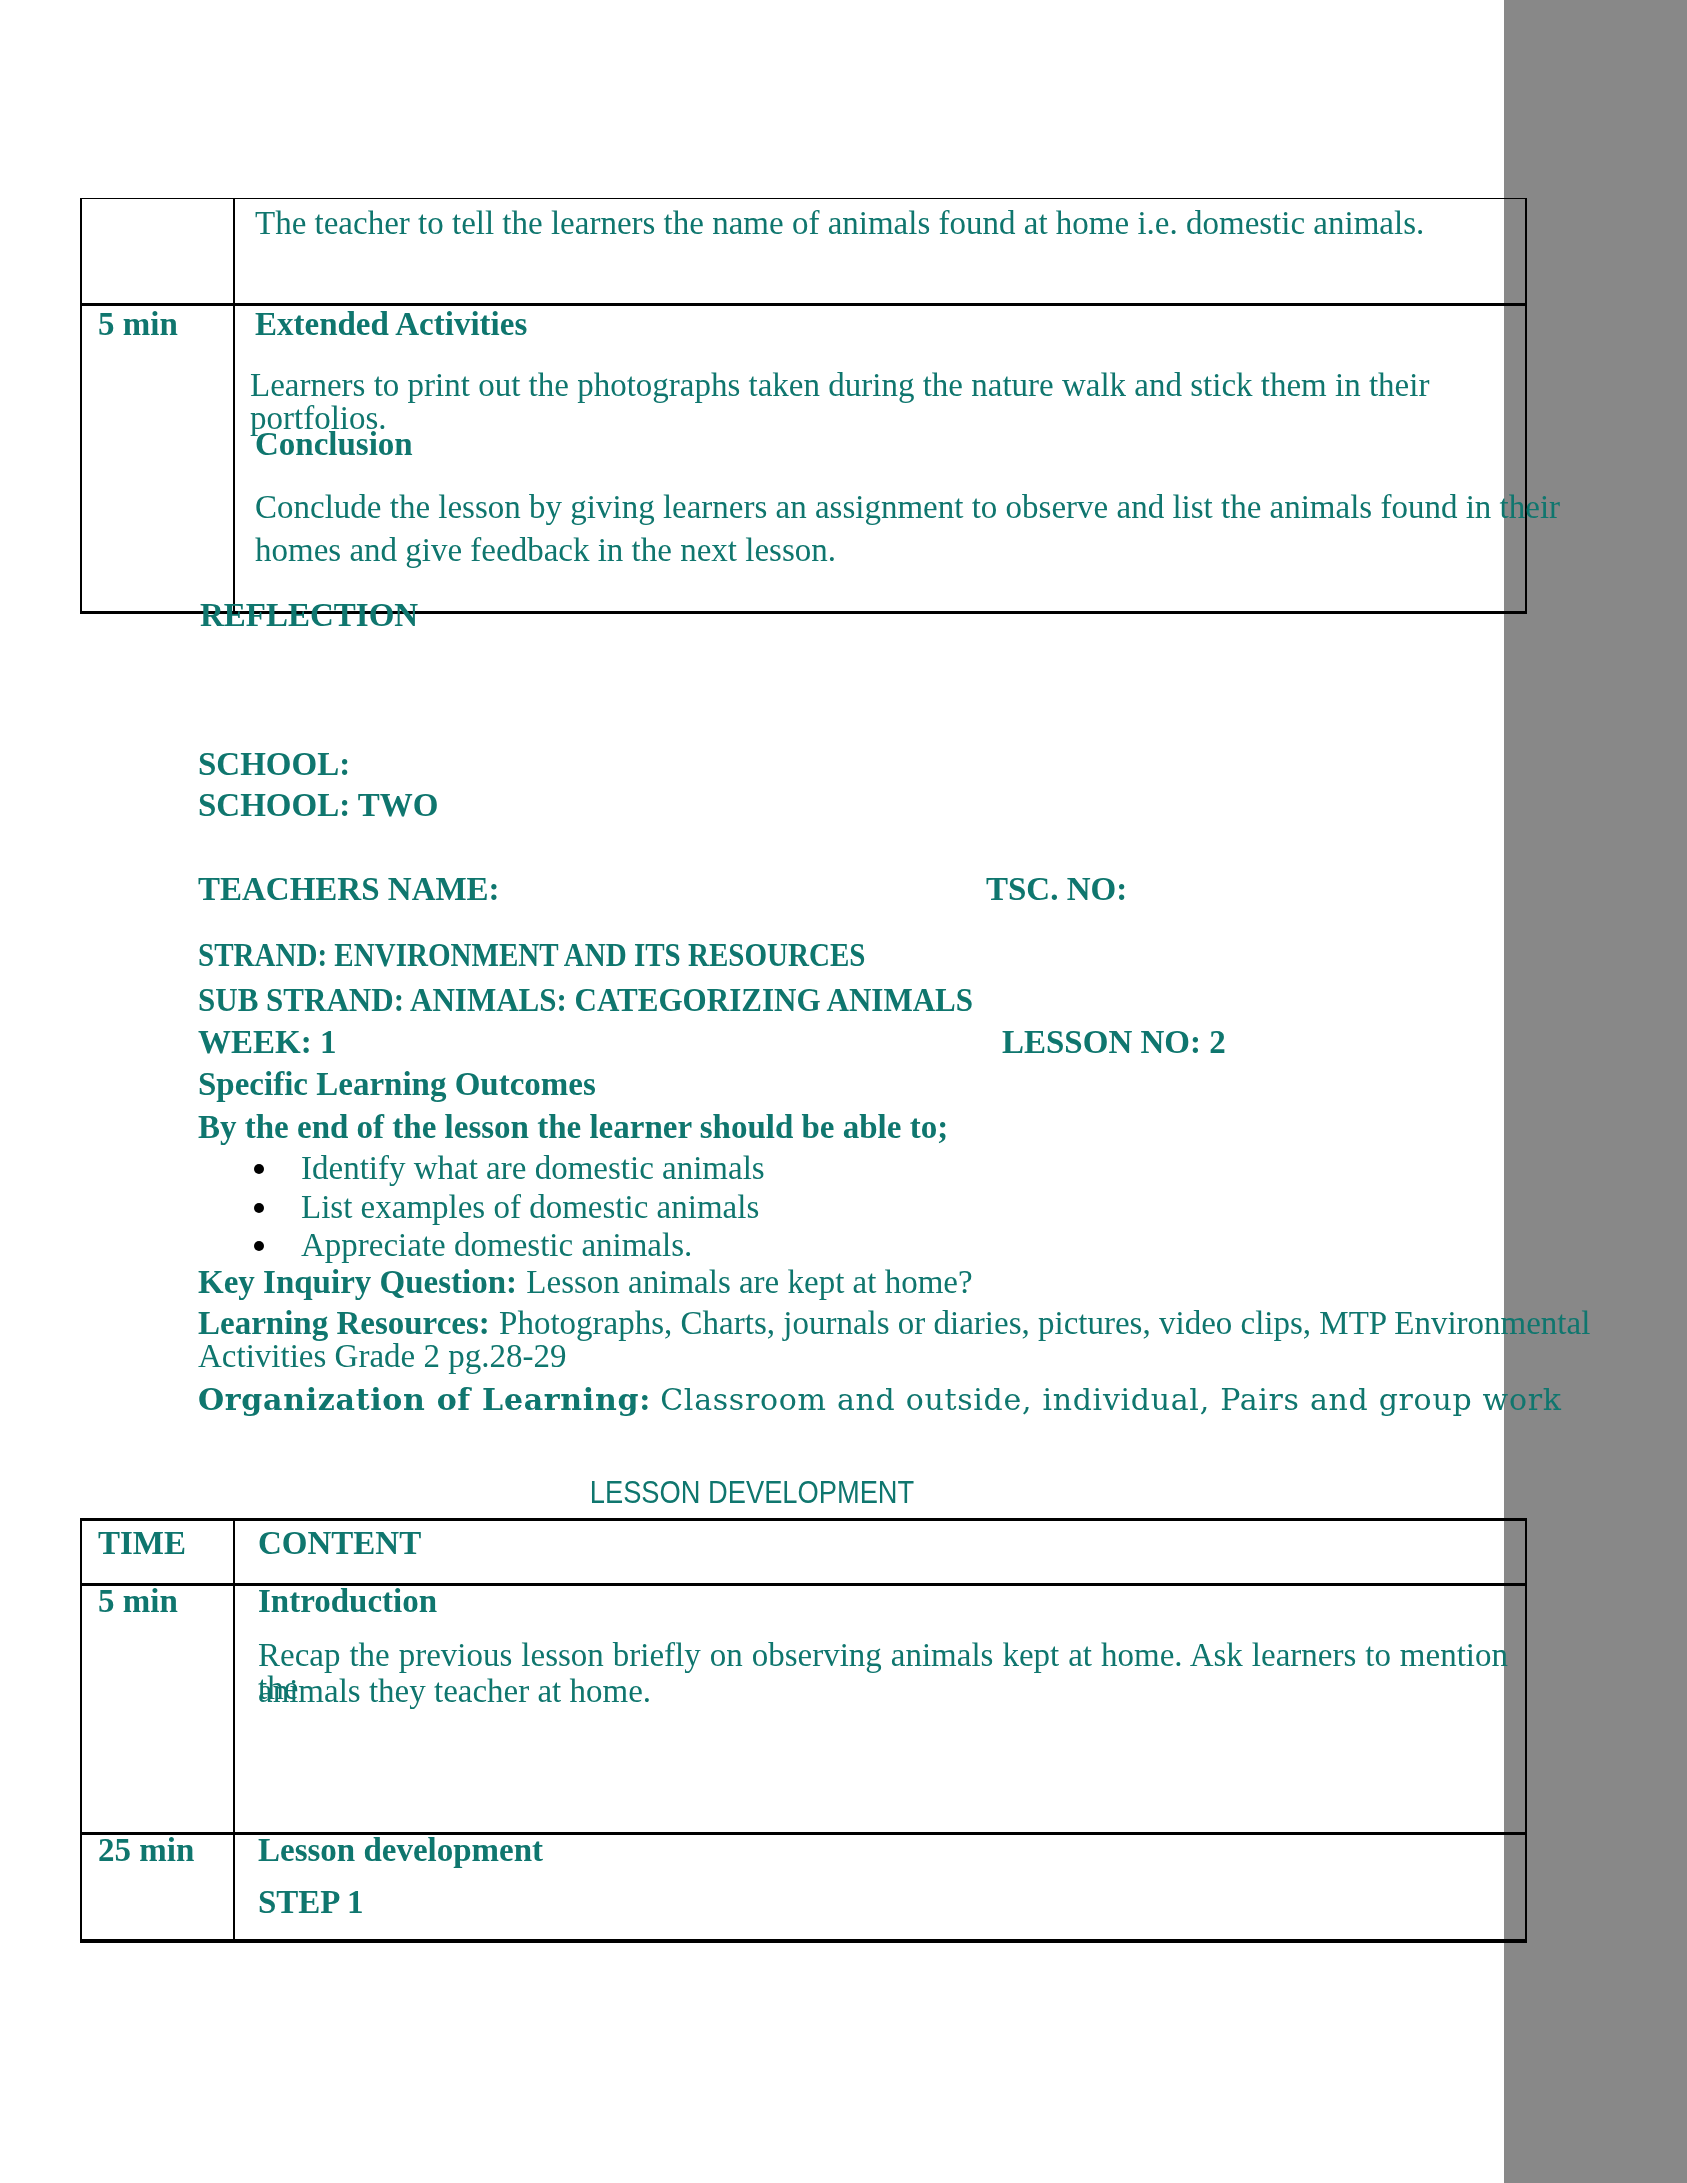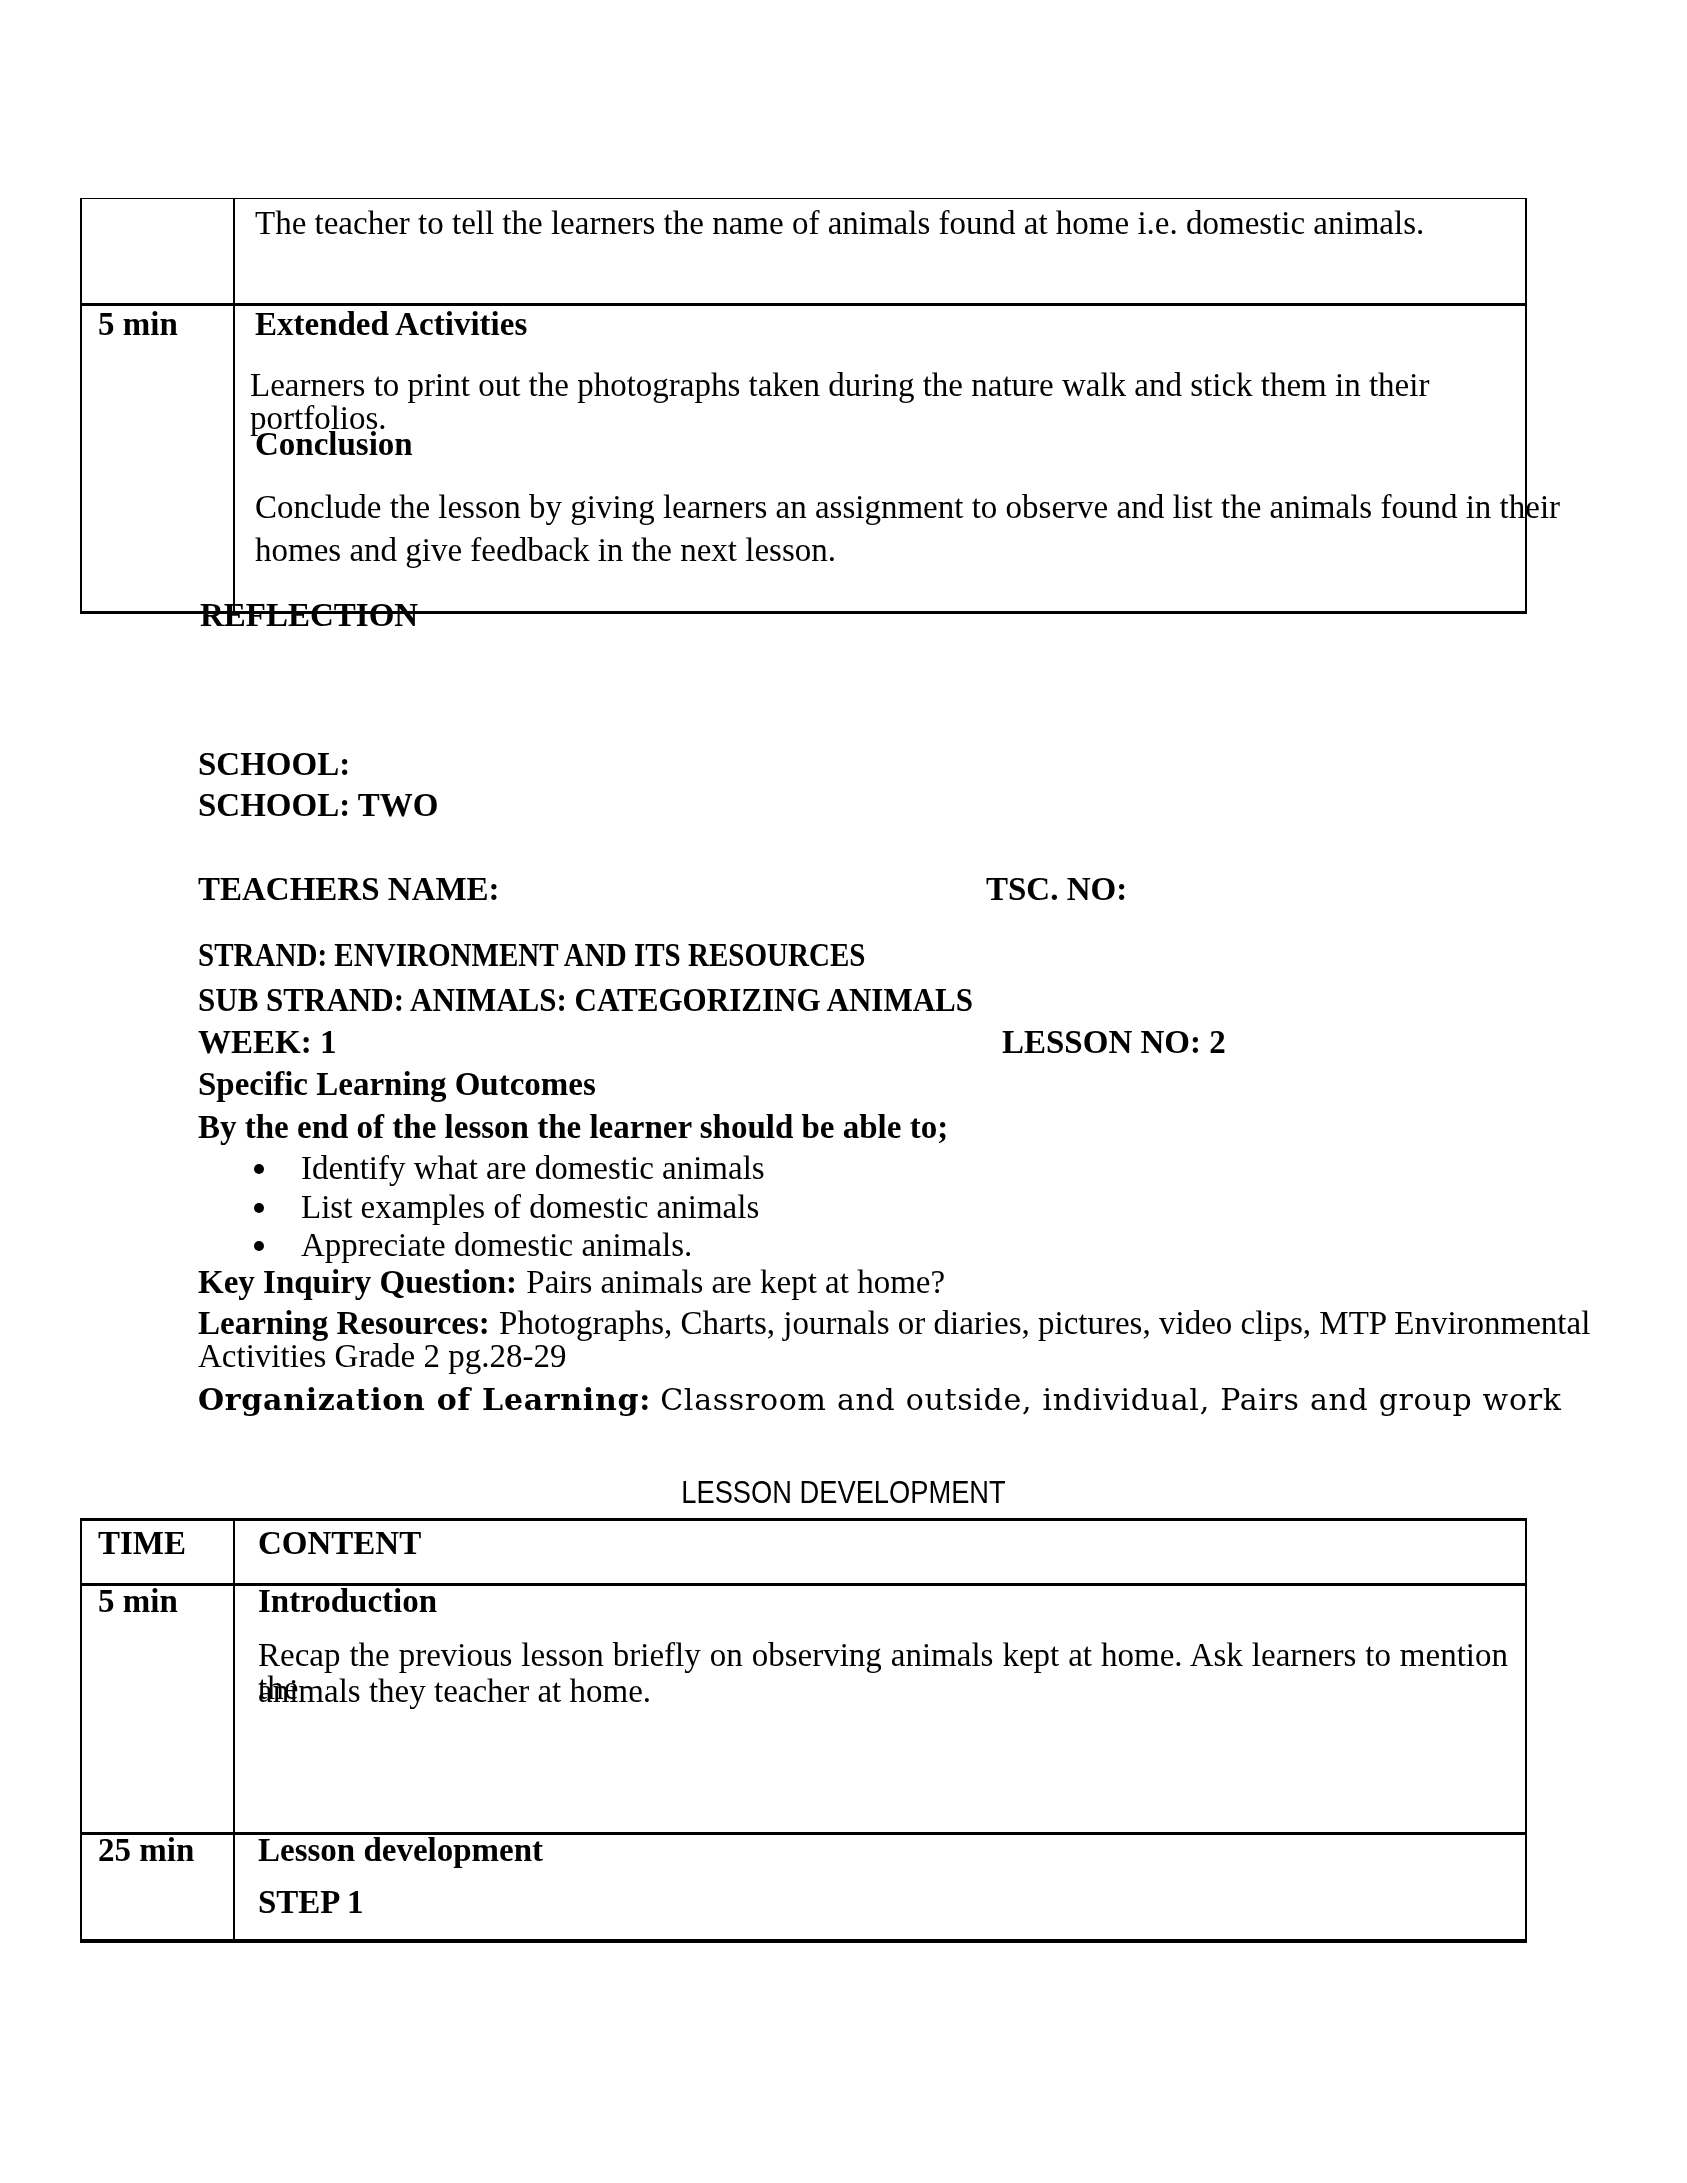--- a/index.html
+++ b/index.html
@@ -1,16 +1,16 @@
 <!DOCTYPE html>
 <html style="font-size:10.6px"><head>
 <meta charset="utf-8">
 <style>
   html,body{margin:0;padding:0;background:#888;}
-  #page{position:relative;width:1687px;height:2183px;background:#ffffff;color:#000000;
+  #page{position:relative;width:1504px;height:2183px;background:#ffffff;color:#0f766e;
         font-family:"Liberation Serif","DejaVu Serif",serif;font-size:33px;line-height:1;}
   .abs{position:absolute;white-space:nowrap;}
   .wrap{position:absolute;white-space:normal;}
   .b{font-weight:bold;}
   .line{position:absolute;background:#000;}
   .dot{position:absolute;width:10px;height:10px;border-radius:50%;background:#000;}
   .condensed88{transform:scaleX(0.88);transform-origin:0 0;}
   .condensed94{transform:scaleX(0.94);transform-origin:0 0;}
   .ld-title{position:absolute;left:0;right:0;text-align:center;
             font-family:"Liberation Sans",sans-serif;font-size:31px;font-weight:normal;
@@ -58,21 +58,21 @@
   <div class="abs b" style="left:198px;top:1111px;">By the end of the lesson the learner should be able to;</div>
 
   <div class="dot" style="left:254px;top:1164px;"></div>
   <div class="abs" style="left:301px;top:1152px;">Identify what are domestic animals</div>
   <div class="dot" style="left:254px;top:1203px;"></div>
   <div class="abs" style="left:301px;top:1191px;">List examples of domestic animals</div>
   <div class="dot" style="left:254px;top:1241px;"></div>
   <div class="abs" style="left:301px;top:1229px;">Appreciate domestic animals.</div>
 
   <div class="abs" style="left:198px;top:1266px;">
-    <span class="b">Key Inquiry Question:</span><span class="vpad">Pairs animals are kept at home?</span>
+    <span class="b">Key Inquiry Question:</span><span class="vpad">Lesson animals are kept at home?</span>
   </div>
   <div class="abs" style="left:198px;top:1307px;">
     <span class="b">Learning Resources:</span><span class="vpad">Photographs, Charts, journals or diaries, pictures, video clips, MTP Environmental</span>
   </div>
   <div class="abs" style="left:198px;top:1340px;">Activities Grade 2 pg.28-29</div>
   <div class="abs" style="left:198px;top:1385px;font-family:'DejaVu Serif',serif;font-size:30px;letter-spacing:0.7px;">
     <span class="b">Organization of Learning:</span><span class="vpad">Classroom and outside, individual, Pairs and group work</span>
   </div>
 
   <div class="ld-title" style="top:1477px;">LESSON DEVELOPMENT</div>

